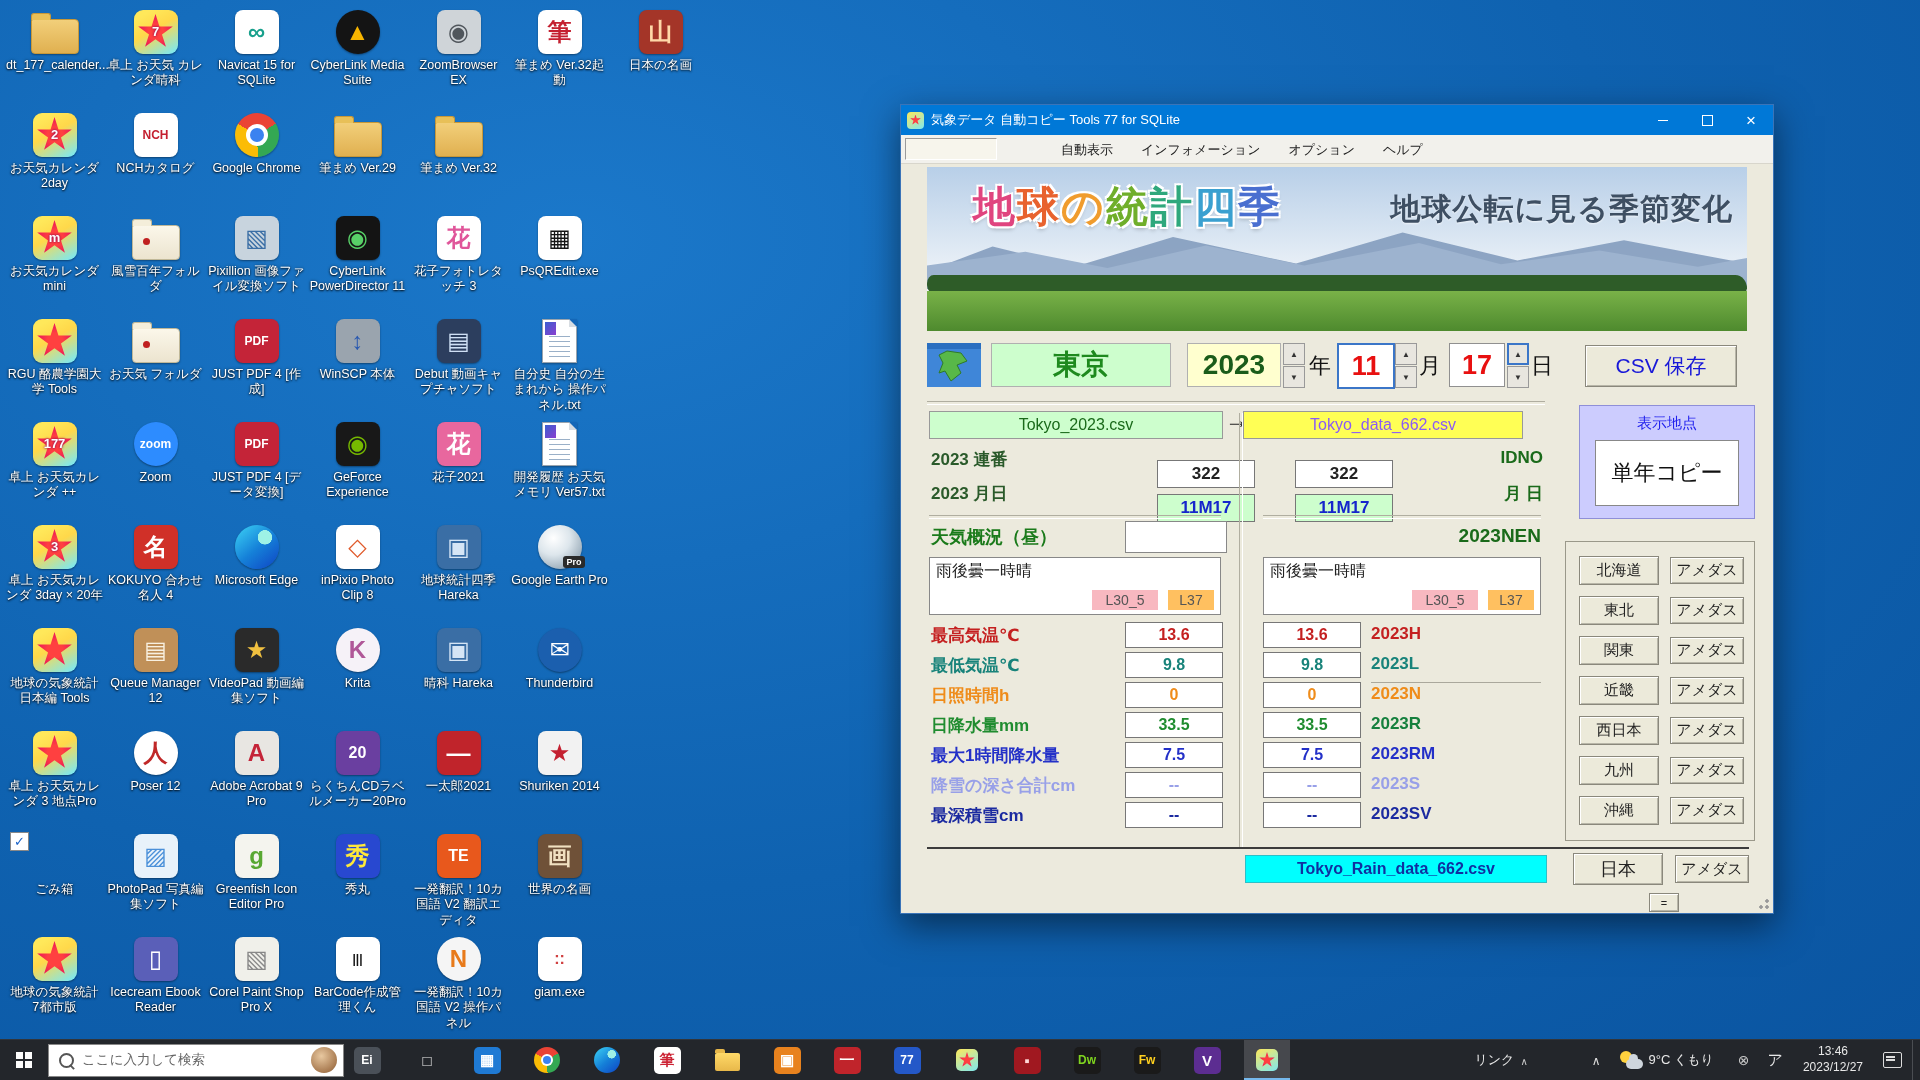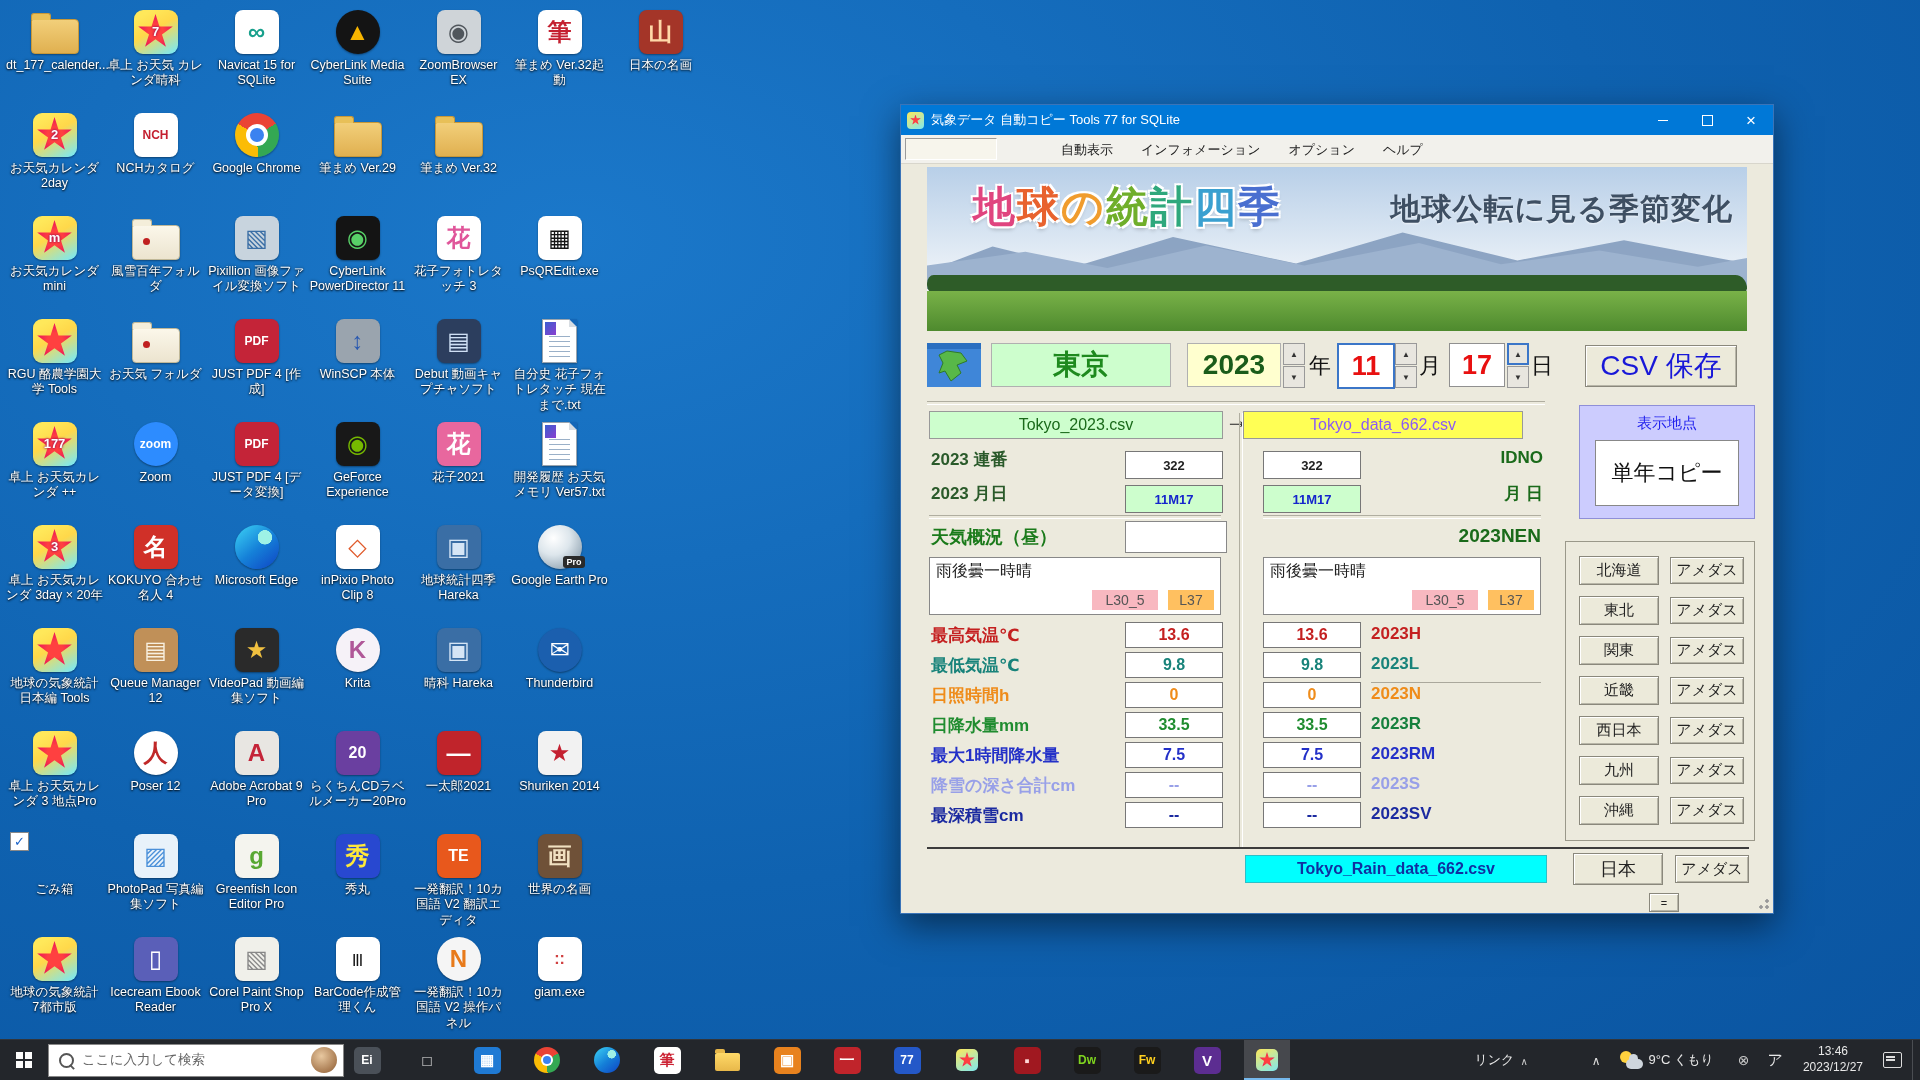--- a/index.html
+++ b/index.html
@@ -93,36 +93,36 @@
            display:flex;align-items:center;justify-content:center;color:#333;}
   .spin .spin-up::before{content:"▲";} .spin .spin-dn::before{content:"▼";}
   #c-year-spin{left:382px;top:238px;} #c-month-spin{left:494px;top:238px;} #c-day-spin{left:606px;top:238px;}
   #c-day-spin .spin-up{border:2px solid #3b76c8;width:18px;height:18px;}
   .unit-lbl{font-size:22px;color:#111;}
   #c-year-unit{left:408px;top:246px;} #c-month-unit{left:518px;top:246px;} #c-day-unit{left:630px;top:246px;}
   #c-month{left:436px;top:238px;width:54px;height:42px;background:#fff;border:2px solid #3b76c8;
            display:flex;align-items:center;justify-content:center;font-size:27px;font-weight:bold;color:#e81010;}
   #c-day{left:548px;top:238px;width:54px;height:42px;background:#fff;border:1px solid #909090;
            display:flex;align-items:center;justify-content:center;font-size:27px;font-weight:bold;color:#e81010;}
-  #c-csv{left:684px;top:240px;width:150px;height:40px;font-size:28px;color:#1818d8;}
+  #c-csv{left:684px;top:240px;width:150px;height:40px;font-size:21px;color:#1818d8;}
   .btn3d{background:#eceada;border:1px solid #8a887c;box-shadow:inset 1px 1px 0 #fff,inset -1px -1px 0 #b8b6a8;
            display:flex;align-items:center;justify-content:center;color:#222;cursor:default;}
   .hrx{height:2px;border-top:1px solid #b0aea0;border-bottom:1px solid #fff;}
   #hr1{left:26px;top:296px;width:618px;} #hr2a{left:28px;top:410px;width:292px;} #hr2b{left:362px;top:410px;width:278px;}
   #vdiv{left:338px;top:308px;width:2px;height:434px;border-left:1px solid #b0aea0;border-right:1px solid #fff;}
   #f-src{left:28px;top:306px;width:292px;height:26px;background:#cdfecd;border:1px solid #999;color:#1a6a1a;
            font-size:16px;display:flex;align-items:center;justify-content:center;}
   #f-arrow{left:324px;top:301px;font-size:24px;color:#222;}
   #f-dst{left:342px;top:306px;width:278px;height:26px;background:#ffff55;border:1px solid #999;color:#8b5cf6;
            font-size:16px;display:flex;align-items:center;justify-content:center;}
   #copy-rows{left:26px;top:338px;width:640px;}
   .crow{position:relative;height:34px;}
   .clabel{position:absolute;left:4px;top:5px;font-size:17px;color:#2a5a2a;font-weight:bold;}
-  .cbox{position:absolute;top:8px;width:96px;height:26px;border:1px solid #777;display:flex;
-           align-items:center;justify-content:center;font-size:13px;font-weight:bold;}
+  .cbox{position:absolute;top:17px;width:96px;height:26px;border:1px solid #777;display:flex;
+           align-items:center;justify-content:center;font-size:17px;font-weight:bold;margin-left:32px;}
   .cbox1{left:198px;} .cbox2{left:336px;}
   .crlabel{position:absolute;left:444px;top:5px;width:172px;text-align:right;font-size:17px;color:#1a6a1a;font-weight:bold;}
   #w-label{left:30px;top:420px;font-size:18px;color:#1a7a1a;font-weight:bold;}
   #w-empty{left:224px;top:416px;width:100px;height:30px;background:#fff;border:1px solid #888;}
   #w-year-code{left:444px;top:420px;width:196px;text-align:right;font-size:19px;color:#1a6a1a;font-weight:bold;}
   .wbox{background:#fff;border:1px solid #888;font-size:16px;color:#222;padding:3px 6px;box-sizing:border-box;}
   #w-left{left:28px;top:452px;width:292px;height:58px;} #w-right{left:362px;top:452px;width:278px;height:58px;}
   .wtags{position:absolute;right:6px;bottom:4px;display:flex;gap:10px;}
   .wtag{height:20px;display:flex;align-items:center;justify-content:center;font-size:14px;color:#555;}
   .tag1{background:#f8b8c0;width:66px;} .tag2{background:#ffc060;width:46px;}
@@ -377,21 +377,21 @@
             <div class="ic-tile" style="background: rgb(44, 62, 94); color: rgb(207, 224, 245);">
               <span>▤</span>
             </div>
           </div>
           <div class="dt-label">Debut 動画キャプチャソフト</div>
         </div>
         <div class="dt-cell">
           <div class="ic-wrap">
             <div class="ic-doc"></div>
           </div>
-          <div class="dt-label">自分史 花子フォトレタッチ 現在まで.txt</div>
+          <div class="dt-label">自分史 自分の生まれから 操作パネル.txt</div>
         </div>
       </div>
       <div class="dt-row">
         <div class="dt-cell">
           <div class="ic-wrap">
             <div class="ic-star">
               <span class="star-badge">177</span>
             </div>
           </div>
           <div class="dt-label">卓上 お天気カレンダ ++</div>

